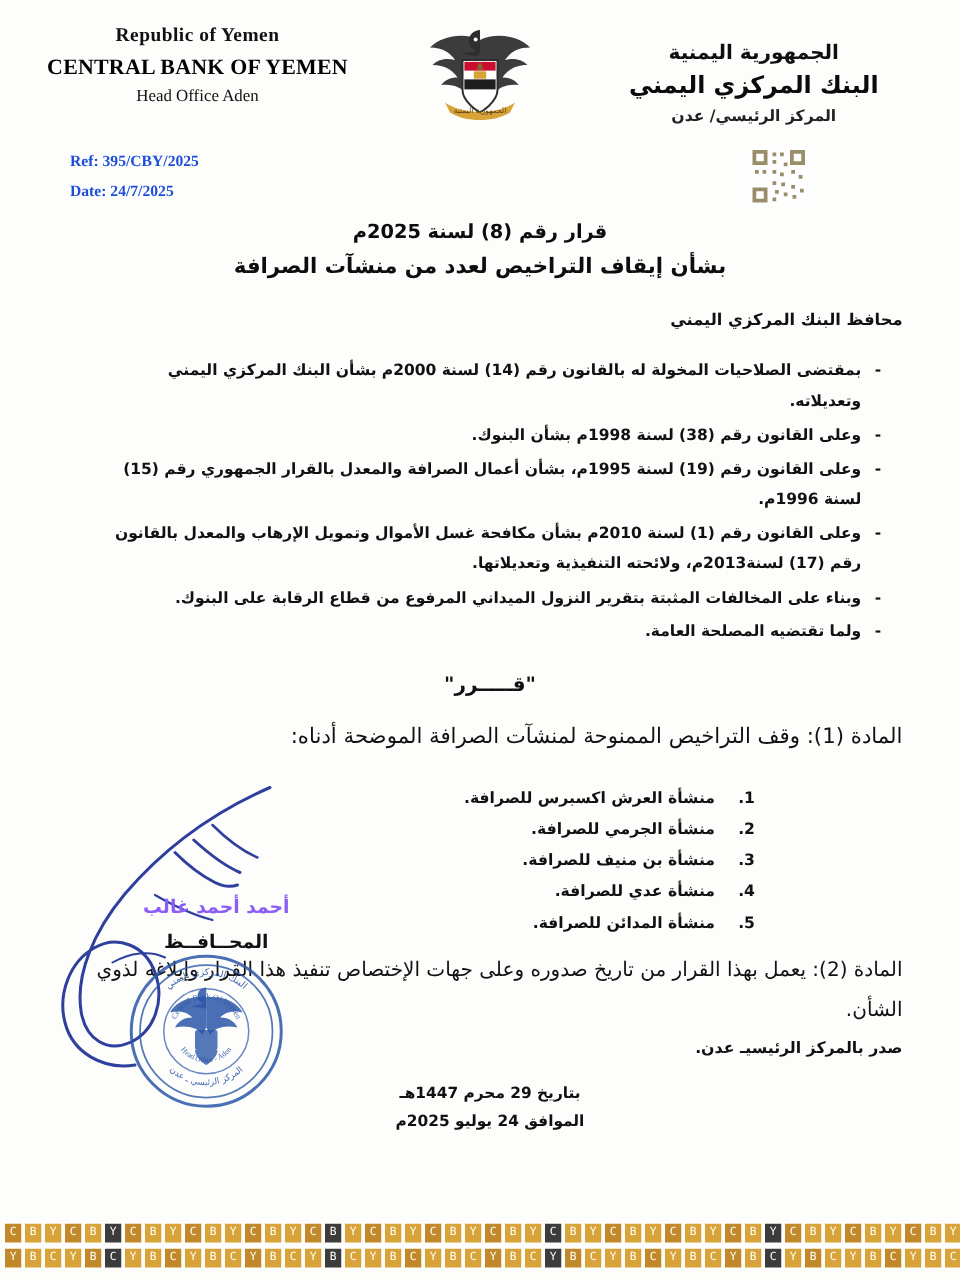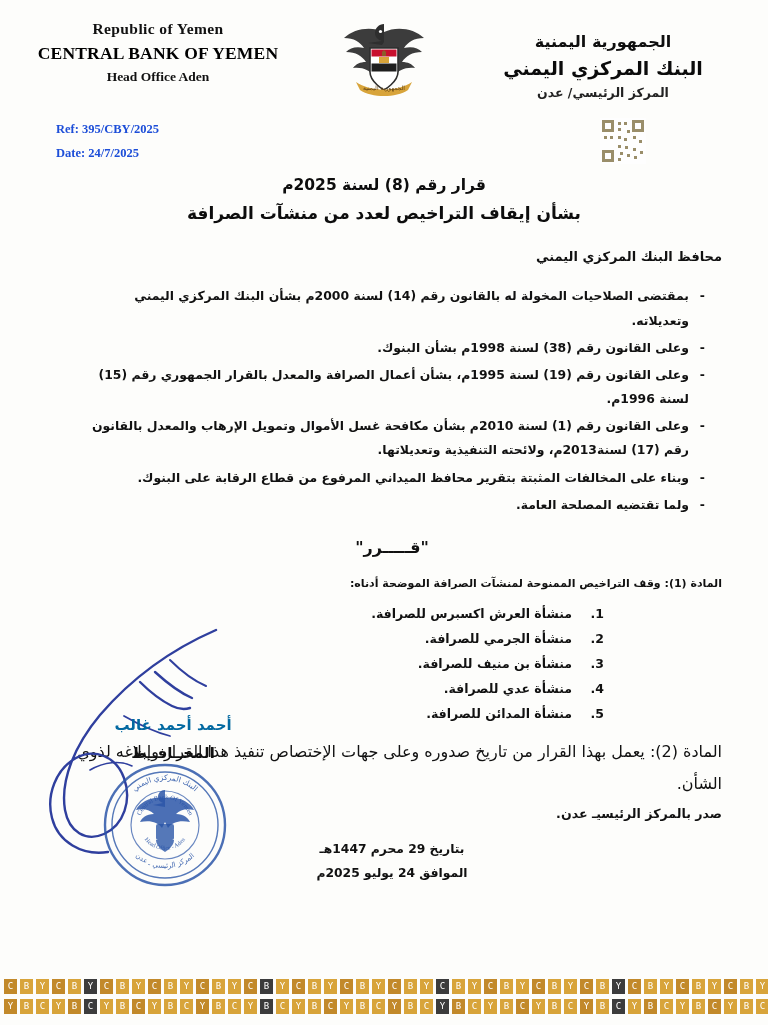--- a/index.html
+++ b/index.html
@@ -49,21 +49,21 @@
   }
   .hl-line2 {
     font-size: 17.5px;
     font-weight: bold;
     letter-spacing: .2px;
     color: #000;
     margin-bottom: 5px;
   }
   .hl-line3 {
     font-size: 13.5px;
-    font-weight: bold;
+    font-weight: normal;
     color: #111;
   }
 
   .ref-block {
     position: absolute;
     left: 56px;
     top: 104px;
     font-size: 12.5px;
     font-weight: bold;
     color: #1d4ed8;
@@ -186,23 +186,23 @@
 
   .decided {
     text-align: center;
     font-weight: bold;
     font-size: 16px;
     letter-spacing: 2px;
     margin: 14px 0 10px 0;
   }
 
   .article {
-    font-weight: bold;
-    font-size: 11px;
-    margin-bottom: 6px;
+    font-weight: normal;
+    font-size: 17px;
+    margin-bottom: 19px;
   }
 
   .num-list {
     margin: 2px 0 10px 0;
     padding: 0;
     list-style: none;
   }
   .num-list li {
     font-weight: bold;
     font-size: 12.5px;
@@ -248,21 +248,21 @@
   .signature-name {
     position: absolute;
     right: 505px;
     top: 16px;
     width: 180px;
     text-align: center;
     direction: rtl;
     font-family: "DejaVu Sans", sans-serif;
     font-size: 15px;
     font-weight: bold;
-    color: #0369a1;
+    color: #8b5cf6;
   }
   .signature-role {
     position: absolute;
     right: 505px;
     top: 44px;
     width: 180px;
     text-align: center;
     direction: rtl;
     font-family: "DejaVu Sans", sans-serif;
     font-size: 15px;
@@ -407,21 +407,21 @@
 
   <div class="body-rtl">
 
     <div class="authority">محافظ البنك المركزي اليمني</div>
 
     <ul class="whereas-list">
       <li>بمقتضى الصلاحيات المخولة له بالقانون رقم (14) لسنة 2000م بشأن البنك المركزي اليمني وتعديلاته.</li>
       <li>وعلى القانون رقم (38) لسنة 1998م بشأن البنوك.</li>
       <li>وعلى القانون رقم (19) لسنة 1995م، بشأن أعمال الصرافة والمعدل بالقرار الجمهوري رقم (15) لسنة 1996م.</li>
       <li>وعلى القانون رقم (1) لسنة 2010م بشأن مكافحة غسل الأموال وتمويل الإرهاب والمعدل بالقانون رقم (17) لسنة2013م، ولائحته التنفيذية وتعديلاتها.</li>
-      <li>وبناء على المخالفات المثبتة بتقرير محافظ الميداني المرفوع من قطاع الرقابة على البنوك.</li>
+      <li>وبناء على المخالفات المثبتة بتقرير النزول الميداني المرفوع من قطاع الرقابة على البنوك.</li>
       <li>ولما تقتضيه المصلحة العامة.</li>
     </ul>
 
     <div class="decided">"قـــــرر"</div>
 
     <div class="article">المادة (1): وقف التراخيص الممنوحة لمنشآت الصرافة الموضحة أدناه:</div>
 
     <ol class="num-list">
       <li>
         <span class="idx">1.</span>

